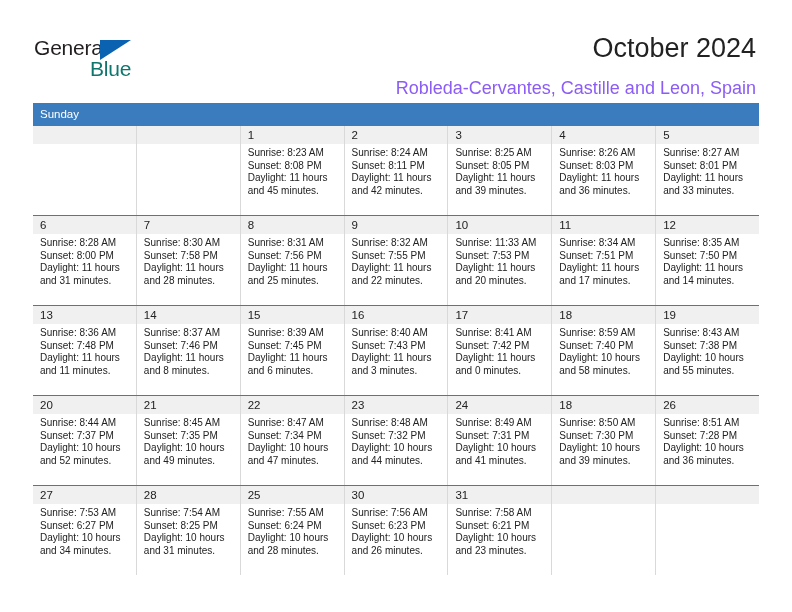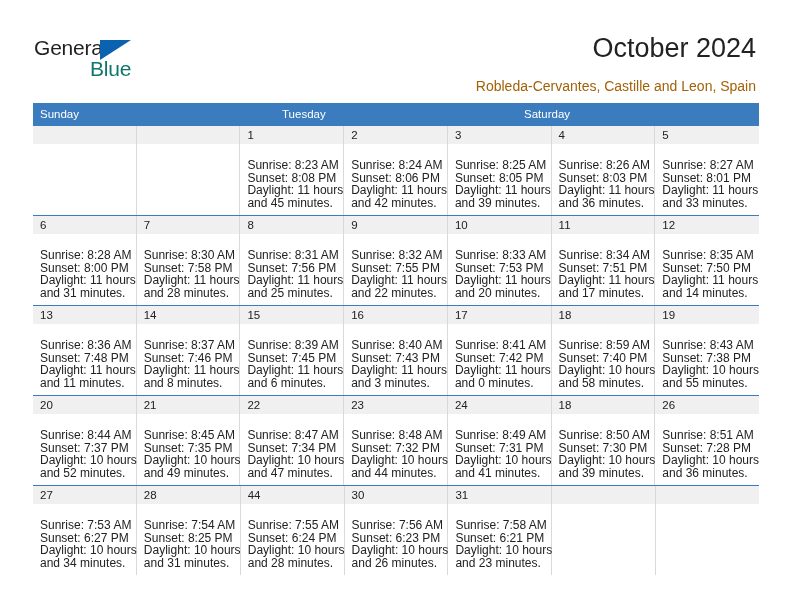--- a/index.html
+++ b/index.html
@@ -70,38 +70,39 @@
     font-size: 27px;
     color: #222222;
     text-align: center;
     white-space: nowrap;
     font-weight: normal;
   }
   .subtitle {
     position: absolute;
     right: 36px;
     top: 78px;
-    font-size: 14px;
-    color: #a16207;
+    font-size: 18px;
+    color: #8b5cf6;
     text-align: left;
     white-space: nowrap;
   }
 
   
   .calendar {
     position: absolute;
     left: 33px;
     top: 103px;
     width: 726px;
   }
   .weekday-row {
     display: flex;
     width: 726px;
     height: 22px;
     background: #3b7cbe;
+    flex-direction: column;
   }
   .weekday {
     flex: 1 1 0;
     color: #ffffff;
     font-size: 11.5px;
     line-height: 22px;
     padding-left: 7px;
     box-sizing: border-box;
     white-space: nowrap;
   }
@@ -136,24 +137,23 @@
     padding-left: 7px;
     font-size: 11.5px;
     line-height: 18px;
     color: #222222;
   }
   .day-cell.empty .day-number-band {
     background: #f0f0f0;
   }
   .day-info {
     padding: 3px 5px 0 7px;
-    font-size: 12px;
+    font-size: 10px;
     line-height: 12.6px;
     color: #222222;
-    margin-top: 12px;
   }
   .day-info div {
     white-space: nowrap;
   }
 </style>
 </head>
 <body>
 
 <div class="page">
 
@@ -200,21 +200,21 @@
             <div>Sunrise: 8:23 AM</div>
             <div>Sunset: 8:08 PM</div>
             <div>Daylight: 11 hours</div>
             <div>and 45 minutes.</div>
           </div>
         </div>
         <div class="day-cell">
           <div class="day-number-band">2</div>
           <div class="day-info">
             <div>Sunrise: 8:24 AM</div>
-            <div>Sunset: 8:06 PM</div>
+            <div>Sunset: 8:11 PM</div>
             <div>Daylight: 11 hours</div>
             <div>and 42 minutes.</div>
           </div>
         </div>
         <div class="day-cell">
           <div class="day-number-band">3</div>
           <div class="day-info">
             <div>Sunrise: 8:25 AM</div>
             <div>Sunset: 8:05 PM</div>
             <div>Daylight: 11 hours</div>
@@ -276,21 +276,21 @@
           <div class="day-info">
             <div>Sunrise: 8:32 AM</div>
             <div>Sunset: 7:55 PM</div>
             <div>Daylight: 11 hours</div>
             <div>and 22 minutes.</div>
           </div>
         </div>
         <div class="day-cell">
           <div class="day-number-band">10</div>
           <div class="day-info">
-            <div>Sunrise: 8:33 AM</div>
+            <div>Sunrise: 11:33 AM</div>
             <div>Sunset: 7:53 PM</div>
             <div>Daylight: 11 hours</div>
             <div>and 20 minutes.</div>
           </div>
         </div>
         <div class="day-cell">
           <div class="day-number-band">11</div>
           <div class="day-info">
             <div>Sunrise: 8:34 AM</div>
             <div>Sunset: 7:51 PM</div>
@@ -460,21 +460,21 @@
         <div class="day-cell">
           <div class="day-number-band">28</div>
           <div class="day-info">
             <div>Sunrise: 7:54 AM</div>
             <div>Sunset: 8:25 PM</div>
             <div>Daylight: 10 hours</div>
             <div>and 31 minutes.</div>
           </div>
         </div>
         <div class="day-cell">
-          <div class="day-number-band">44</div>
+          <div class="day-number-band">25</div>
           <div class="day-info">
             <div>Sunrise: 7:55 AM</div>
             <div>Sunset: 6:24 PM</div>
             <div>Daylight: 10 hours</div>
             <div>and 28 minutes.</div>
           </div>
         </div>
         <div class="day-cell">
           <div class="day-number-band">30</div>
           <div class="day-info">

